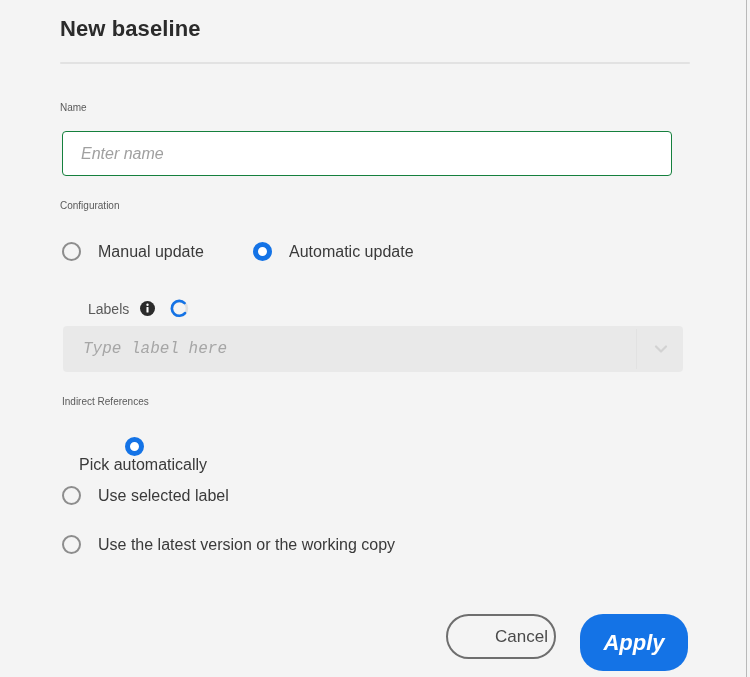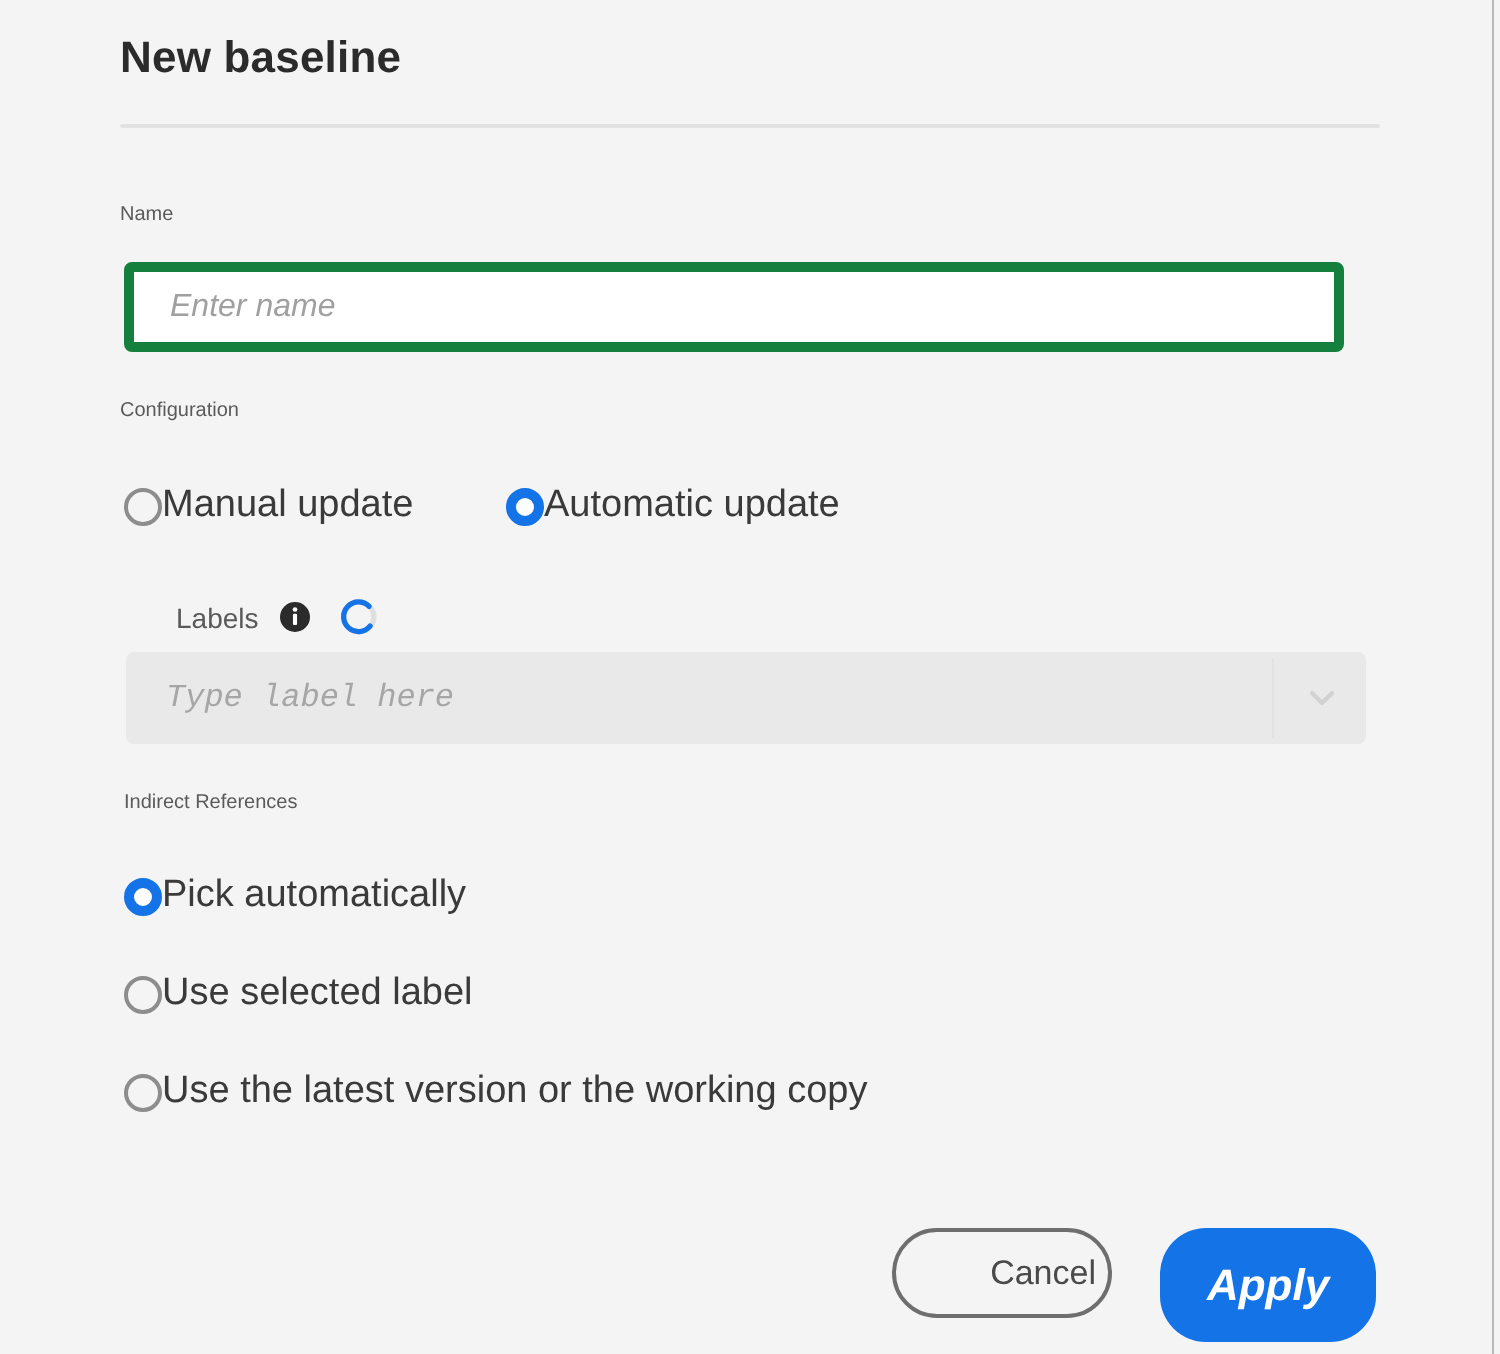--- a/index.html
+++ b/index.html
@@ -66,21 +66,21 @@
 
   
   .name-label { left: 60px; top: 102px; }
   .name-input {
     position: absolute;
     left: 62px;
     top: 131px;
     width: 610px;
     height: 45px;
     background: #ffffff;
-    border: 5px solid #15803d;
+    border: 1px solid #15803d;
     border-radius: 4px;
     padding: 0 18px;
     font-family: "Liberation Sans", sans-serif;
     font-size: 16px;
     color: #2c2c2c;
     outline: none;
   }
   .name-input::placeholder {
     font-style: italic;
     color: #a0a0a0;
@@ -102,21 +102,22 @@
     border: 2px solid #8d8d8d;
     background: transparent;
     flex: 0 0 auto;
     position: relative;
   }
   .radio.checked {
     border: 5px solid #1473e6;
     background: #ffffff;
   }
   .radio-text {
-    font-size: 19px;
+    margin-left: 17px;
+    font-size: 16px;
     color: #3a3a3a;
     white-space: nowrap;
     text-align: center;
   }
 
   .cfg-manual    { left: 62px;  top: 242px; }
   .cfg-automatic { left: 253px; top: 242px; }
 
   
   .labels-row {
@@ -183,21 +184,21 @@
     position: absolute;
     right: 12px;
     top: 14px;
     width: 20px;
     height: 18px;
   }
 
   
   .indirect-label { left: 62px; top: 396px; }
 
-  .ind-auto     { left: 62px; top: 437px; }
+  .ind-auto     { left: 62px; top: 437px; flex-direction: column; }
   .ind-selected { left: 62px; top: 486px; }
   .ind-latest   { left: 62px; top: 535px; }
 
   
   .btn-cancel {
     position: absolute;
     left: 446px;
     top: 614px;
     width: 110px;
     height: 45px;

